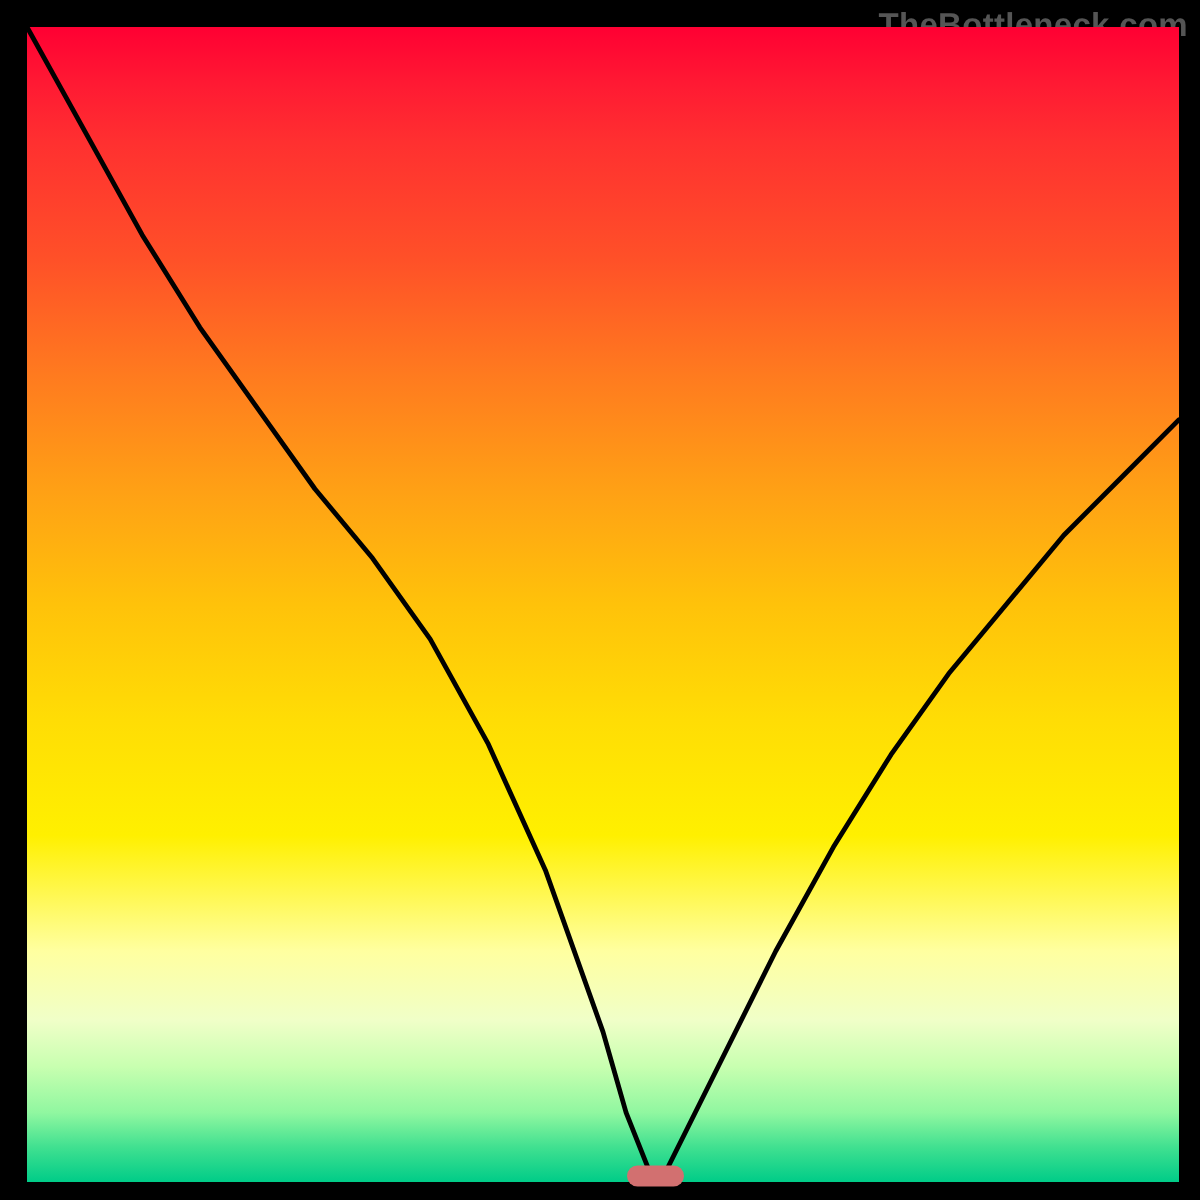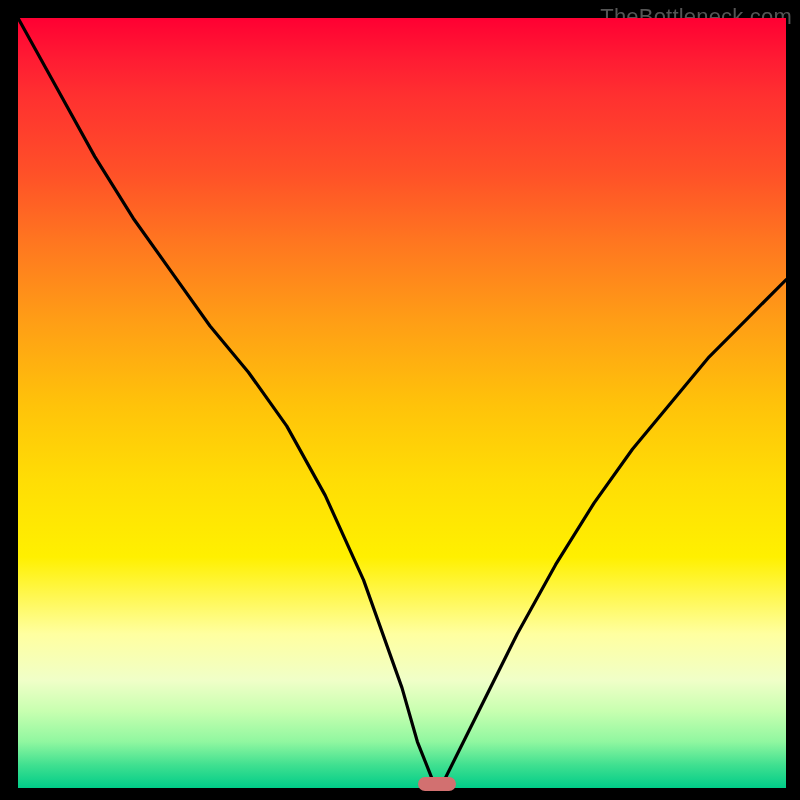--- a/index.html
+++ b/index.html
@@ -27,21 +27,21 @@
       #40E090 97%,
       #00CC88 100%
     );
   }
   .watermark {
     position: absolute;
     top: 4px;
     right: 8px;
     color: #555;
     font-size: 22px;
-    font-weight: 400;
+    font-weight: 700;
     letter-spacing: 0.2px;
   }
   .line-svg { position: absolute; left: 0; top: 0; }
   .marker {
     position: absolute;
     width: 38px;
     height: 14px;
     border-radius: 7px;
     background: #D27070;
     transform: translate(-50%, -50%);

